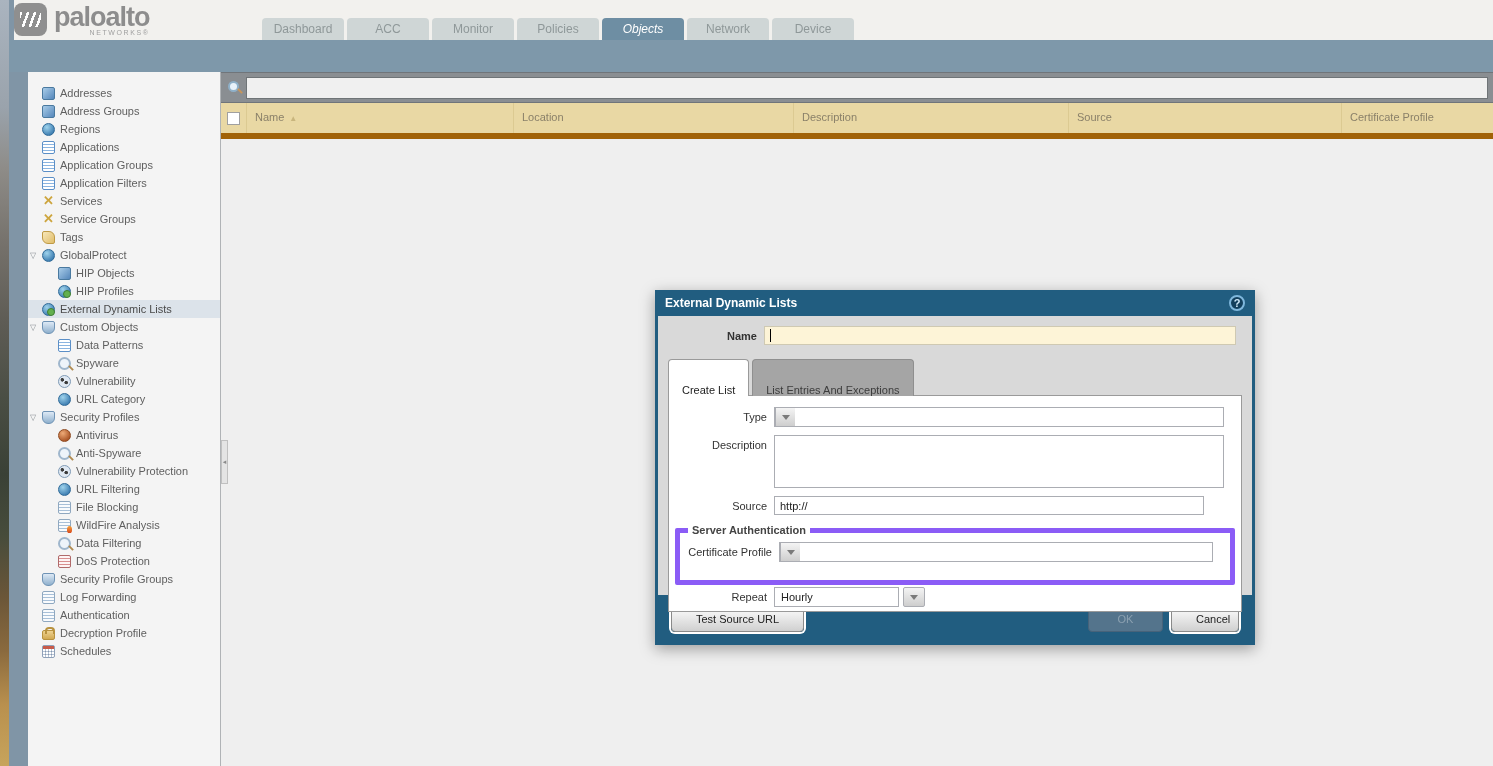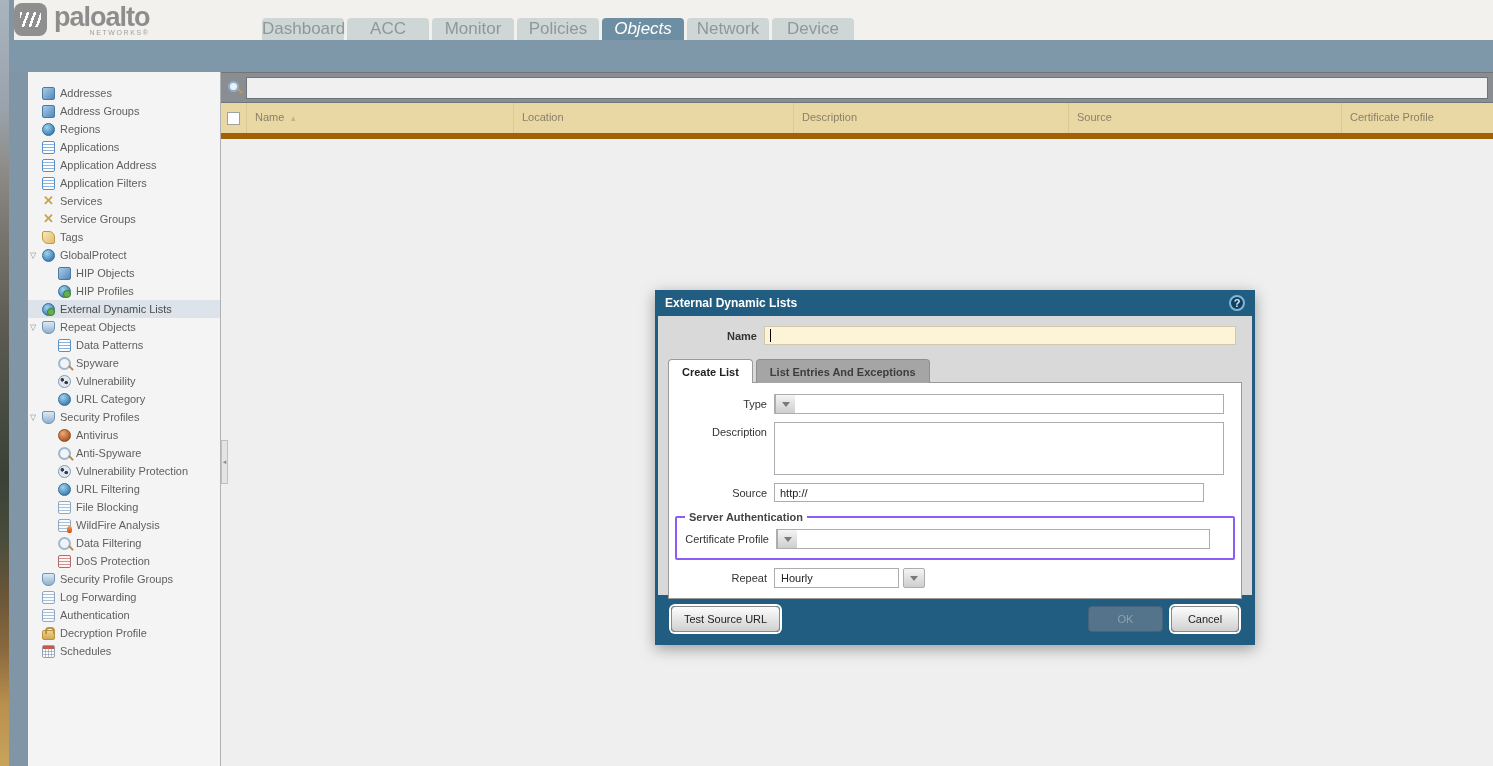--- a/index.html
+++ b/index.html
@@ -17,21 +17,21 @@
   .logo { position:absolute; left:0; top:3px; display:flex; align-items:flex-end; }
   .logo-badge { width:33px; height:33px; border-radius:8px; background:#8f8f8f; position:relative; margin-right:7px; overflow:hidden; }
   .logo-badge::after { content:""; position:absolute; left:6px; right:6px; top:9px; bottom:9px;
     background:repeating-linear-gradient(110deg,#ffffff 0 2.5px,transparent 2.5px 6.5px); }
   .logo-texts { display:flex; flex-direction:column; }
   .logo-main { font-size:27px; font-weight:bold; color:#8d8d8d; letter-spacing:-1px; line-height:28px; }
   .logo-sub { font-size:7px; color:#9f9f9f; letter-spacing:1.6px; text-align:right; margin-top:-2px; }
 
   
   .main-tabs { position:absolute; left:248px; bottom:0; display:flex; gap:3px; z-index:4; }
-  .nav-tab { width:82px; height:22px; line-height:22px; text-align:center; font-size:17px;
+  .nav-tab { width:82px; height:22px; line-height:22px; text-align:center; font-size:12px;
     background:#cfd6d6; color:#8f9899; border-radius:4px 4px 0 0; cursor:default; }
   .nav-tab.active { background:#6e8ea3; color:#ffffff;font-style:italic; }
 
   
   .blue-band { position:absolute; left:9px; top:40px; width:1484px; height:32px; background:#7e98aa; z-index:2; }
 
   
   .sidebar { position:absolute; left:28px; top:72px; width:193px; height:694px; background:#f4f4f4;
     border-right:1px solid #b0b3b6; z-index:3; padding-top:12px; overflow:hidden; }
   .tree-item { display:flex; align-items:center; height:18px; padding-left:2px; color:#5f5f5f; cursor:default; white-space:nowrap; }
@@ -112,47 +112,47 @@
     background:#123f5c; border:2px solid #7fb7dc; color:#cfe8f8; font-size:11px; font-weight:bold;
     text-align:center; line-height:12px; cursor:pointer; }
   .dialog-body { background:#d9d9d9; margin:0 3px; height:279px; padding:8px 10px 0; }
   .name-row { display:flex; margin-top:2px; }
   .dlg-label { width:96px; flex:0 0 96px; text-align:right; padding-right:7px; line-height:20px; color:#333; font-weight:bold; }
   .text-field { height:19px; background:#ffffff; border:1px solid #abadb3; display:flex; align-items:center; padding-left:5px; font-size:11px; color:#222; }
   .text-field.cream { background:#fdf4d7; border-color:#cfc9b2; flex:1; margin-right:6px; }
   .caret { width:1px; height:13px; background:#000; }
 
   .dlg-tabs { display:flex; gap:3px; margin-top:13px; position:relative; z-index:2; }
-  .dlg-tab { height:24px; line-height:24px; padding:0 13px; background:#a5a5a5; color:#3c3c3c;
-    border:1px solid #8f8f8f; border-bottom:none; border-radius:4px 4px 0 0; font-size:11px; cursor:pointer;font-weight:bold; }
+  .dlg-tab { height:24px; line-height:24px; padding:18px 13px; background:#a5a5a5; color:#3c3c3c;
+    border:1px solid #8f8f8f; border-bottom:none; border-radius:4px 4px 0 0; font-size:11px; cursor:pointer; }
   .dlg-tab.active { background:#ffffff; color:#222; border-color:#9a9a9a; }
 
   .dlg-panel { position:relative; margin-top:-1px; background:#ffffff; border:1px solid #9a9a9a; height:217px; padding-top:11px; }
   .form-row { display:flex; margin-bottom:8px; }
   .form-row .dlg-label { width:105px; flex:0 0 105px; font-weight:normal; }
   .select-box { height:20px; border:1px solid #abadb3; background:#ffffff; display:flex; align-items:stretch; }
   .select-box .sel-value { flex:1; font-size:11px; line-height:18px; padding-left:6px; color:#222; }
   .dd-btn { width:20px; flex:0 0 20px; background:linear-gradient(180deg,#f4f4f4,#cecece); border-left:1px solid #abadb3;
     display:flex; align-items:center; justify-content:center; cursor:pointer; }
   .dd-btn i { display:block; width:0; height:0; border-left:4px solid transparent; border-right:4px solid transparent; border-top:5px solid #7a7a7a; }
   .dd-btn.detached { border:1px solid #abadb3; margin-left:4px; width:22px; flex:0 0 22px; border-radius:2px; }
   .w450 { width:450px; }
   .w430 { width:430px; }
   .w434 { width:434px; }
   .w125 { width:125px; }
   textarea.desc { width:450px; height:53px; border:1px solid #abadb3; resize:none; font-family:"Liberation Sans",sans-serif; font-size:11px; padding:3px 5px; outline:none; }
 
-  fieldset.server-auth { margin:2px 6px 8px; border:2px solid #8b5cf6; border-radius:2px; padding:6px 0 9px; }
+  fieldset.server-auth { margin:2px 6px 2px; border:5px solid #8b5cf6; border-radius:2px; padding:6px 0 18px; }
   fieldset.server-auth legend { font-size:11px; font-weight:bold; color:#444; margin-left:8px; padding:0 4px; }
   .fs-row { display:flex; }
   .fs-row .dlg-label { width:99px; flex:0 0 99px; font-weight:normal; }
 
   .dialog-footer { height:47px; display:flex; align-items:center; padding:0 16px; }
   .btn { background:linear-gradient(180deg,#fdfdfd,#d0d0d0); border:1px solid #8a8a8a; border-radius:4px;
-    box-shadow:0 0 0 2px #ffffff; font-size:11px; color:#222; padding:6px 12px; cursor:pointer; font-family:"Liberation Sans",sans-serif; }
+    box-shadow:0 0 0 2px #ffffff; font-size:11px; color:#222; padding:6px 24px; cursor:pointer; font-family:"Liberation Sans",sans-serif; }
   .btn.ok-disabled { background:#54748c; color:#8ca1b1; border-color:#47637a; box-shadow:none; margin-left:auto; width:75px; text-align:center; cursor:default; }
   .btn.cancel { margin-left:8px; width:68px; text-align:center; }
 </style>
 </head>
 <body>
 
 <div class="screen" data-name="firewall-objects-page">
 
   <div class="photo-strip" data-name="background-photo"></div>
   <div class="photo-overlay" data-name="background-overlay"></div>
@@ -195,21 +195,21 @@
         <span class="tree-label" data-name="sidebar-item-label">Regions</span>
       </div>
       <div class="tree-item level0" data-name="sidebar-item-applications">
         <span class="expander" data-name="expander-spacer"></span>
         <span class="tree-icon" data-name="applications-icon"></span>
         <span class="tree-label" data-name="sidebar-item-label">Applications</span>
       </div>
       <div class="tree-item level0" data-name="sidebar-item-application-groups">
         <span class="expander" data-name="expander-spacer"></span>
         <span class="tree-icon" data-name="application-groups-icon"></span>
-        <span class="tree-label" data-name="sidebar-item-label">Application Address</span>
+        <span class="tree-label" data-name="sidebar-item-label">Application Groups</span>
       </div>
       <div class="tree-item level0" data-name="sidebar-item-application-filters">
         <span class="expander" data-name="expander-spacer"></span>
         <span class="tree-icon" data-name="application-filters-icon"></span>
         <span class="tree-label" data-name="sidebar-item-label">Application Filters</span>
       </div>
       <div class="tree-item level0" data-name="sidebar-item-services">
         <span class="expander" data-name="expander-spacer"></span>
         <span class="tree-icon" data-name="services-icon"></span>
         <span class="tree-label" data-name="sidebar-item-label">Services</span>
@@ -240,21 +240,21 @@
         <span class="tree-label" data-name="sidebar-item-label">HIP Profiles</span>
       </div>
       <div class="tree-item level0 selected" data-name="sidebar-item-external-dynamic-lists">
         <span class="expander" data-name="expander-spacer"></span>
         <span class="tree-icon" data-name="external-dynamic-lists-icon"></span>
         <span class="tree-label" data-name="sidebar-item-label">External Dynamic Lists</span>
       </div>
       <div class="tree-item level0" data-name="sidebar-item-custom-objects">
         <span class="expander" data-name="expander-icon">▽</span>
         <span class="tree-icon" data-name="custom-objects-icon"></span>
-        <span class="tree-label" data-name="sidebar-item-label">Repeat Objects</span>
+        <span class="tree-label" data-name="sidebar-item-label">Custom Objects</span>
       </div>
       <div class="tree-item level1" data-name="sidebar-item-data-patterns">
         <span class="expander" data-name="expander-spacer"></span>
         <span class="tree-icon" data-name="data-patterns-icon"></span>
         <span class="tree-label" data-name="sidebar-item-label">Data Patterns</span>
       </div>
       <div class="tree-item level1" data-name="sidebar-item-spyware">
         <span class="expander" data-name="expander-spacer"></span>
         <span class="tree-icon" data-name="spyware-icon"></span>
         <span class="tree-label" data-name="sidebar-item-label">Spyware</span>

